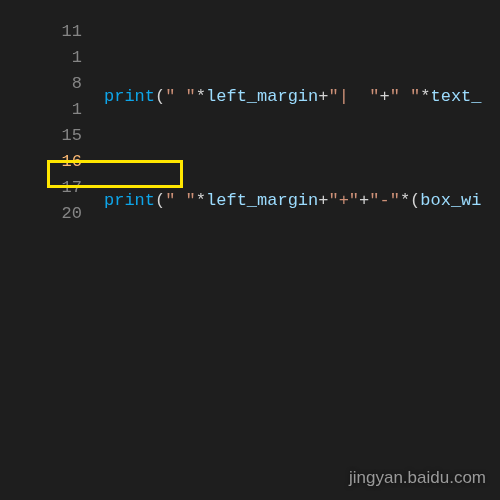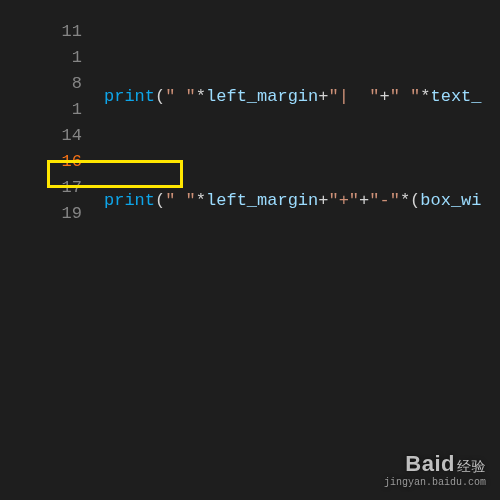--- a/index.html
+++ b/index.html
@@ -20,21 +20,21 @@
   .gutter {
     width: 44px;
     text-align: right;
     padding-right: 10px;
     color: #858585;
     user-select: none;
     padding-top: 19px;
     margin-left: 48px;
   }
   .gutter .ln { height: 26px; }
-  .gutter .active { color: #f97316; }
+  .gutter .active { color: #fdba74; }
   .code {
     padding-top: 6px;
     padding-left: 12px;
     position: relative;
   }
   .line { height: 26px; position: relative; }
   .line span, .line .txt { position: relative; z-index: 1; }
   .tk-fn    { color: #0ea5e9; }
   .tk-str   { color: #ce9178; }
   .tk-var   { color: #9cdcfe; text-align: right; }
@@ -51,27 +51,27 @@
     right: 14px; bottom: 12px;
     text-align: right;
     color: #bfbfbf;
     font-family: Arial, sans-serif;
     pointer-events: none;
     z-index: 20;
     text-shadow: 0 0 4px rgba(0,0,0,.6);
   }
   .watermark .brand { font-size: 22px; font-weight: bold; letter-spacing: .5px; }
   .watermark .brand .hz { font-size: 14px; font-weight: normal; margin-left: 2px; }
-  .watermark .url { font-size: 10px; color: #9a9a9a; font-family: Liberation Mono, monospace; }
+  .watermark .url { font-size: 17px; color: #9a9a9a; }
 </style>
 </head>
 <body>
 
 <div class="editor">
-  <div class="gutter"><div class="ln">11</div><div class="ln">1</div><div class="ln">8</div><div class="ln">1</div><div class="ln">14</div><div class="ln active">16</div><div class="ln">17</div><div class="ln">19</div></div>
+  <div class="gutter"><div class="ln">11</div><div class="ln">1</div><div class="ln">8</div><div class="ln">1</div><div class="ln">15</div><div class="ln active">16</div><div class="ln">17</div><div class="ln">20</div></div>
   <div class="code">
 
     <div class="line"><span class="tk-fn">print</span><span class="tk-punc">(</span><span class="tk-str">" "</span><span class="tk-op">*</span><span class="tk-var">left_margin</span><span class="tk-op">+</span><span class="tk-str">"|  "</span><span class="tk-op">+</span><span class="tk-str">" "</span><span class="tk-op">*</span><span class="tk-var">text_</span></div>
 
     <div class="line"><span class="tk-fn">print</span><span class="tk-punc">(</span><span class="tk-str">" "</span><span class="tk-op">*</span><span class="tk-var">left_margin</span><span class="tk-op">+</span><span class="tk-str">"+"</span><span class="tk-op">+</span><span class="tk-str">"-"</span><span class="tk-op">*</span><span class="tk-punc">(</span><span class="tk-var">box_wi</span></div>
 
 
     <div class="line"><span class="tk-op"></span></div>
 
     
@@ -81,15 +81,14 @@
     
 
     
 
   </div>
 </div>
 
 <div class="hl-box" style="left: 47px; top: 160px; width: 136px; height: 28px;"></div>
 
 <div class="watermark">
-  <div class="brand"><span>Baid</span><span class="hz">经验</span></div>
   <div class="url">jingyan.baidu.com</div>
 </div>
 
 </body></html>

